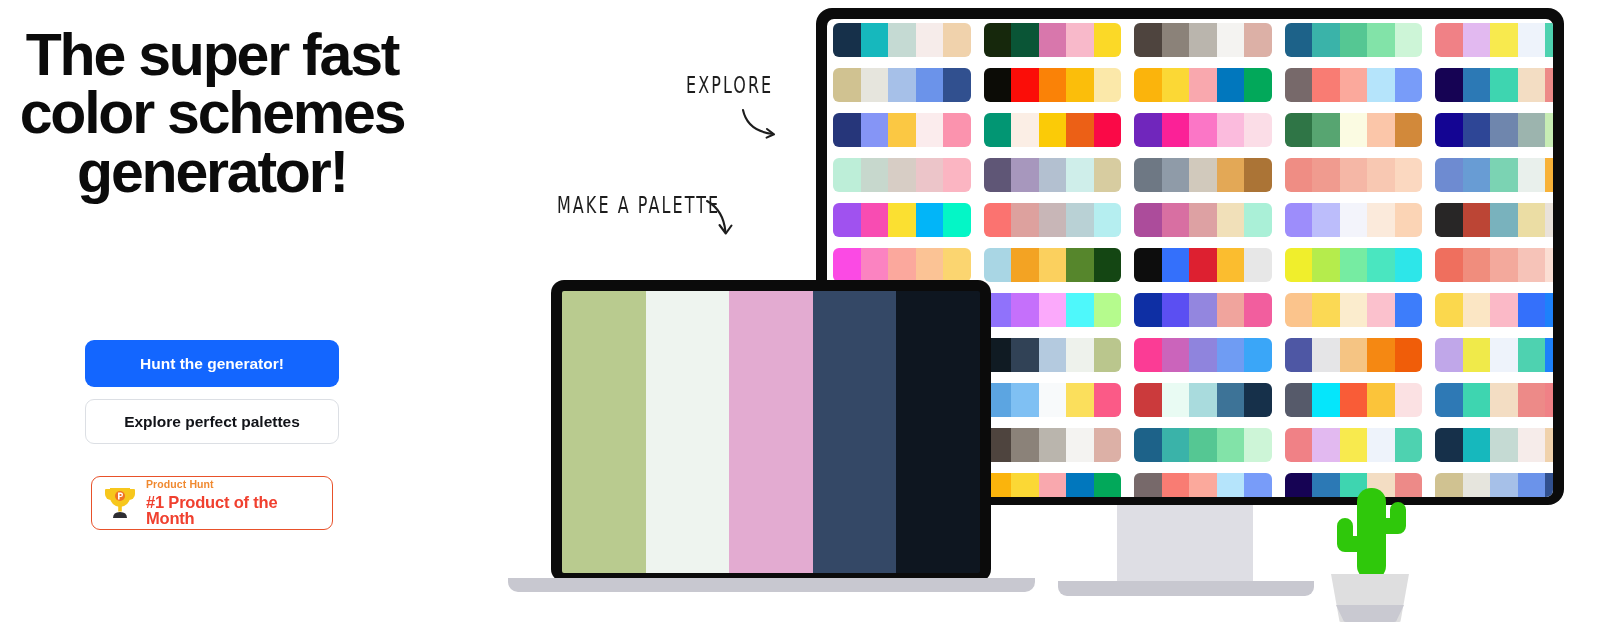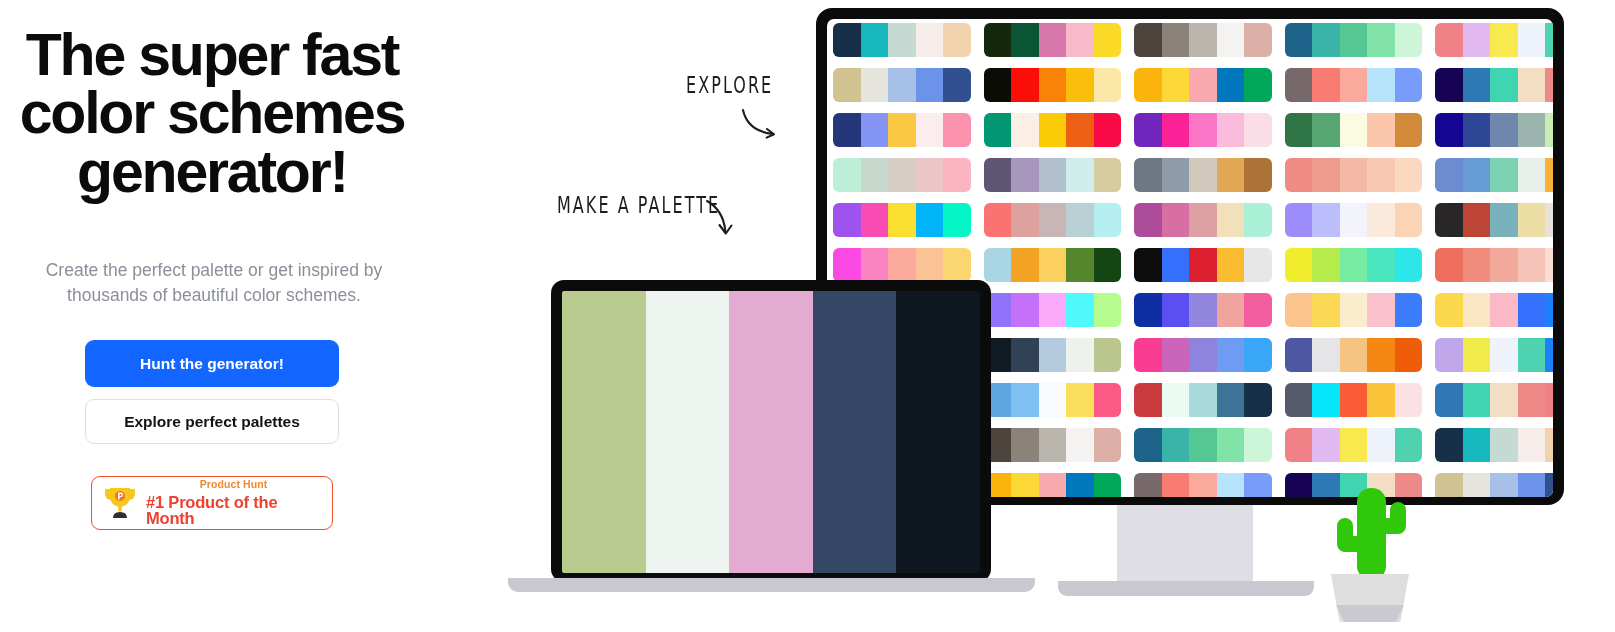--- a/index.html
+++ b/index.html
@@ -44,21 +44,21 @@
   }
   .ph-badge{
     position:absolute; left:91px; top:476px; width:242px; height:54px;
     border:1.6px solid #e8512a; border-radius:9px;
     background:#ffffff;
     display:flex; align-items:center; gap:9px; padding:0 11px;
     cursor:pointer;
   }
   .ph-trophy{ width:34px; height:36px; flex:0 0 34px; position:relative; }
   .ph-text{ display:flex; flex-direction:column; justify-content:center; line-height:1; }
-  .ph-top{ font-size:10.5px; font-weight:700; color:#f0892f; letter-spacing:.1px; margin-bottom:4px;text-align:center; }
+  .ph-top{ font-size:10.5px; font-weight:700; color:#f0892f; letter-spacing:.1px; margin-bottom:4px; }
   .ph-main{ font-size:16.5px; font-weight:700; color:#f0402f; letter-spacing:-.2px; }
 
   
   .note{
     position:absolute;
     font-family:"DejaVu Sans", sans-serif;
     font-size:17px; font-weight:400;
     color:#1d1d1d; letter-spacing:2.2px;
     transform:scaleY(1.34) scaleX(.94);
     transform-origin:left top;
@@ -139,21 +139,20 @@
 </style>
 </head>
 <body>
 
 <div id="root">
 
   <div class="hero">
 
     <h1 class="headline">The super fast color schemes generator!</h1>
 
-    <p class="subtitle">Create the perfect palette or get inspired by thousands of beautiful color schemes.</p>
 
     <div class="btn btn-primary" style="background: rgb(19, 102, 255);">Hunt the generator!</div>
 
     <div class="btn btn-secondary">Explore perfect palettes</div>
 
     <div class="ph-badge" style="border-color: rgb(232, 81, 42);">
       <div class="ph-trophy">
         <svg viewBox="0 0 34 36" width="34" height="36">
           <path d="M7 3 h20 v9 a10 10 0 0 1 -20 0 z" fill="#f7c71d"></path>
           <path d="M7 4 h-4 a1 1 0 0 0 -1 1 v4 a6 6 0 0 0 6 6 z" fill="#f7c71d"></path>

